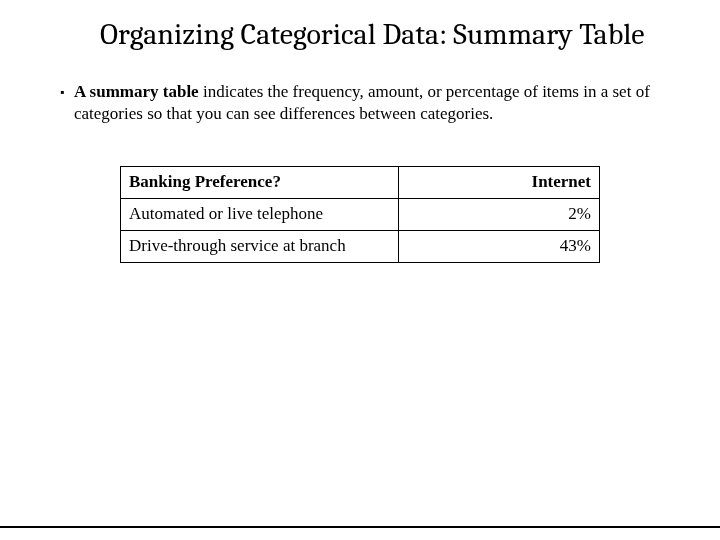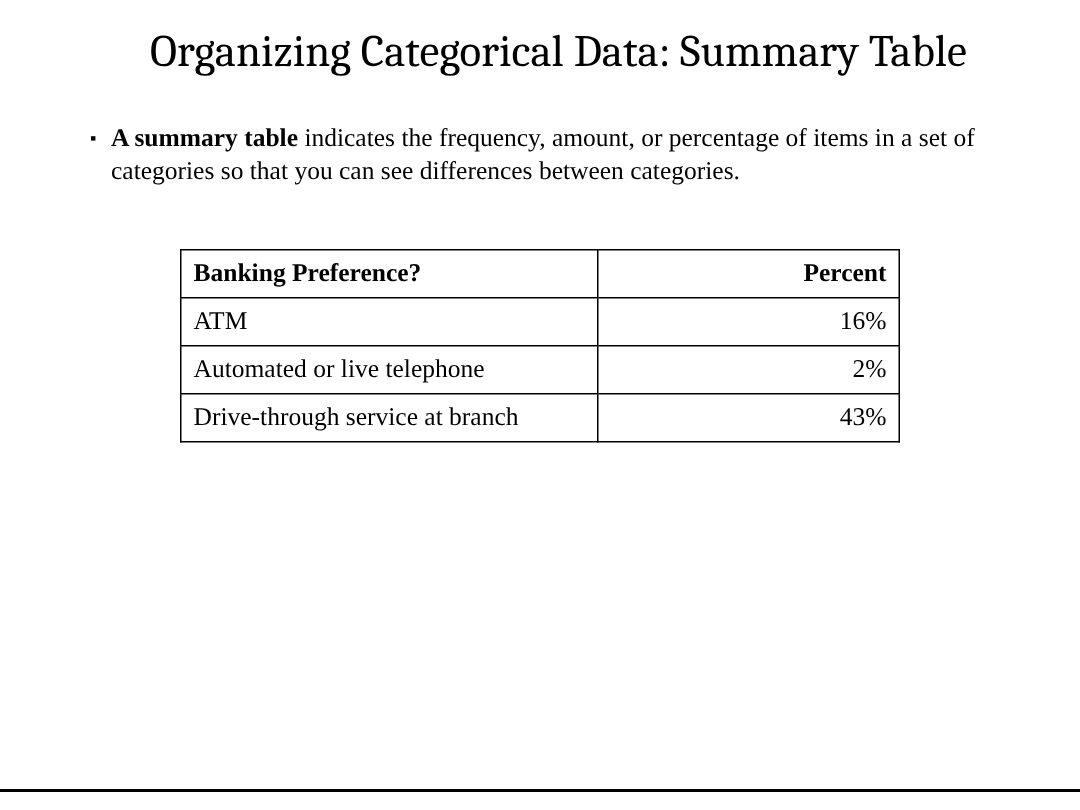--- a/index.html
+++ b/index.html
@@ -104,25 +104,21 @@
 
   <div class="table-wrap">
     <table class="summary">
       <colgroup>
           <col class="c1">
           <col class="c2">
         </colgroup>
       <tbody>
           <tr>
         <th>Banking Preference?</th>
-        <th class="rhdr">Percent</th>
-      </tr>
-      <tr>
-        <td class="cat">ATM</td>
-        <td class="val">16%</td>
+        <th class="rhdr">Internet</th>
       </tr>
       <tr>
         <td class="cat">Automated or live telephone</td>
         <td class="val">2%</td>
       </tr>
       <tr>
         <td class="cat">Drive-through service at branch</td>
         <td class="val">43%</td>
       </tr>
     </tbody>

